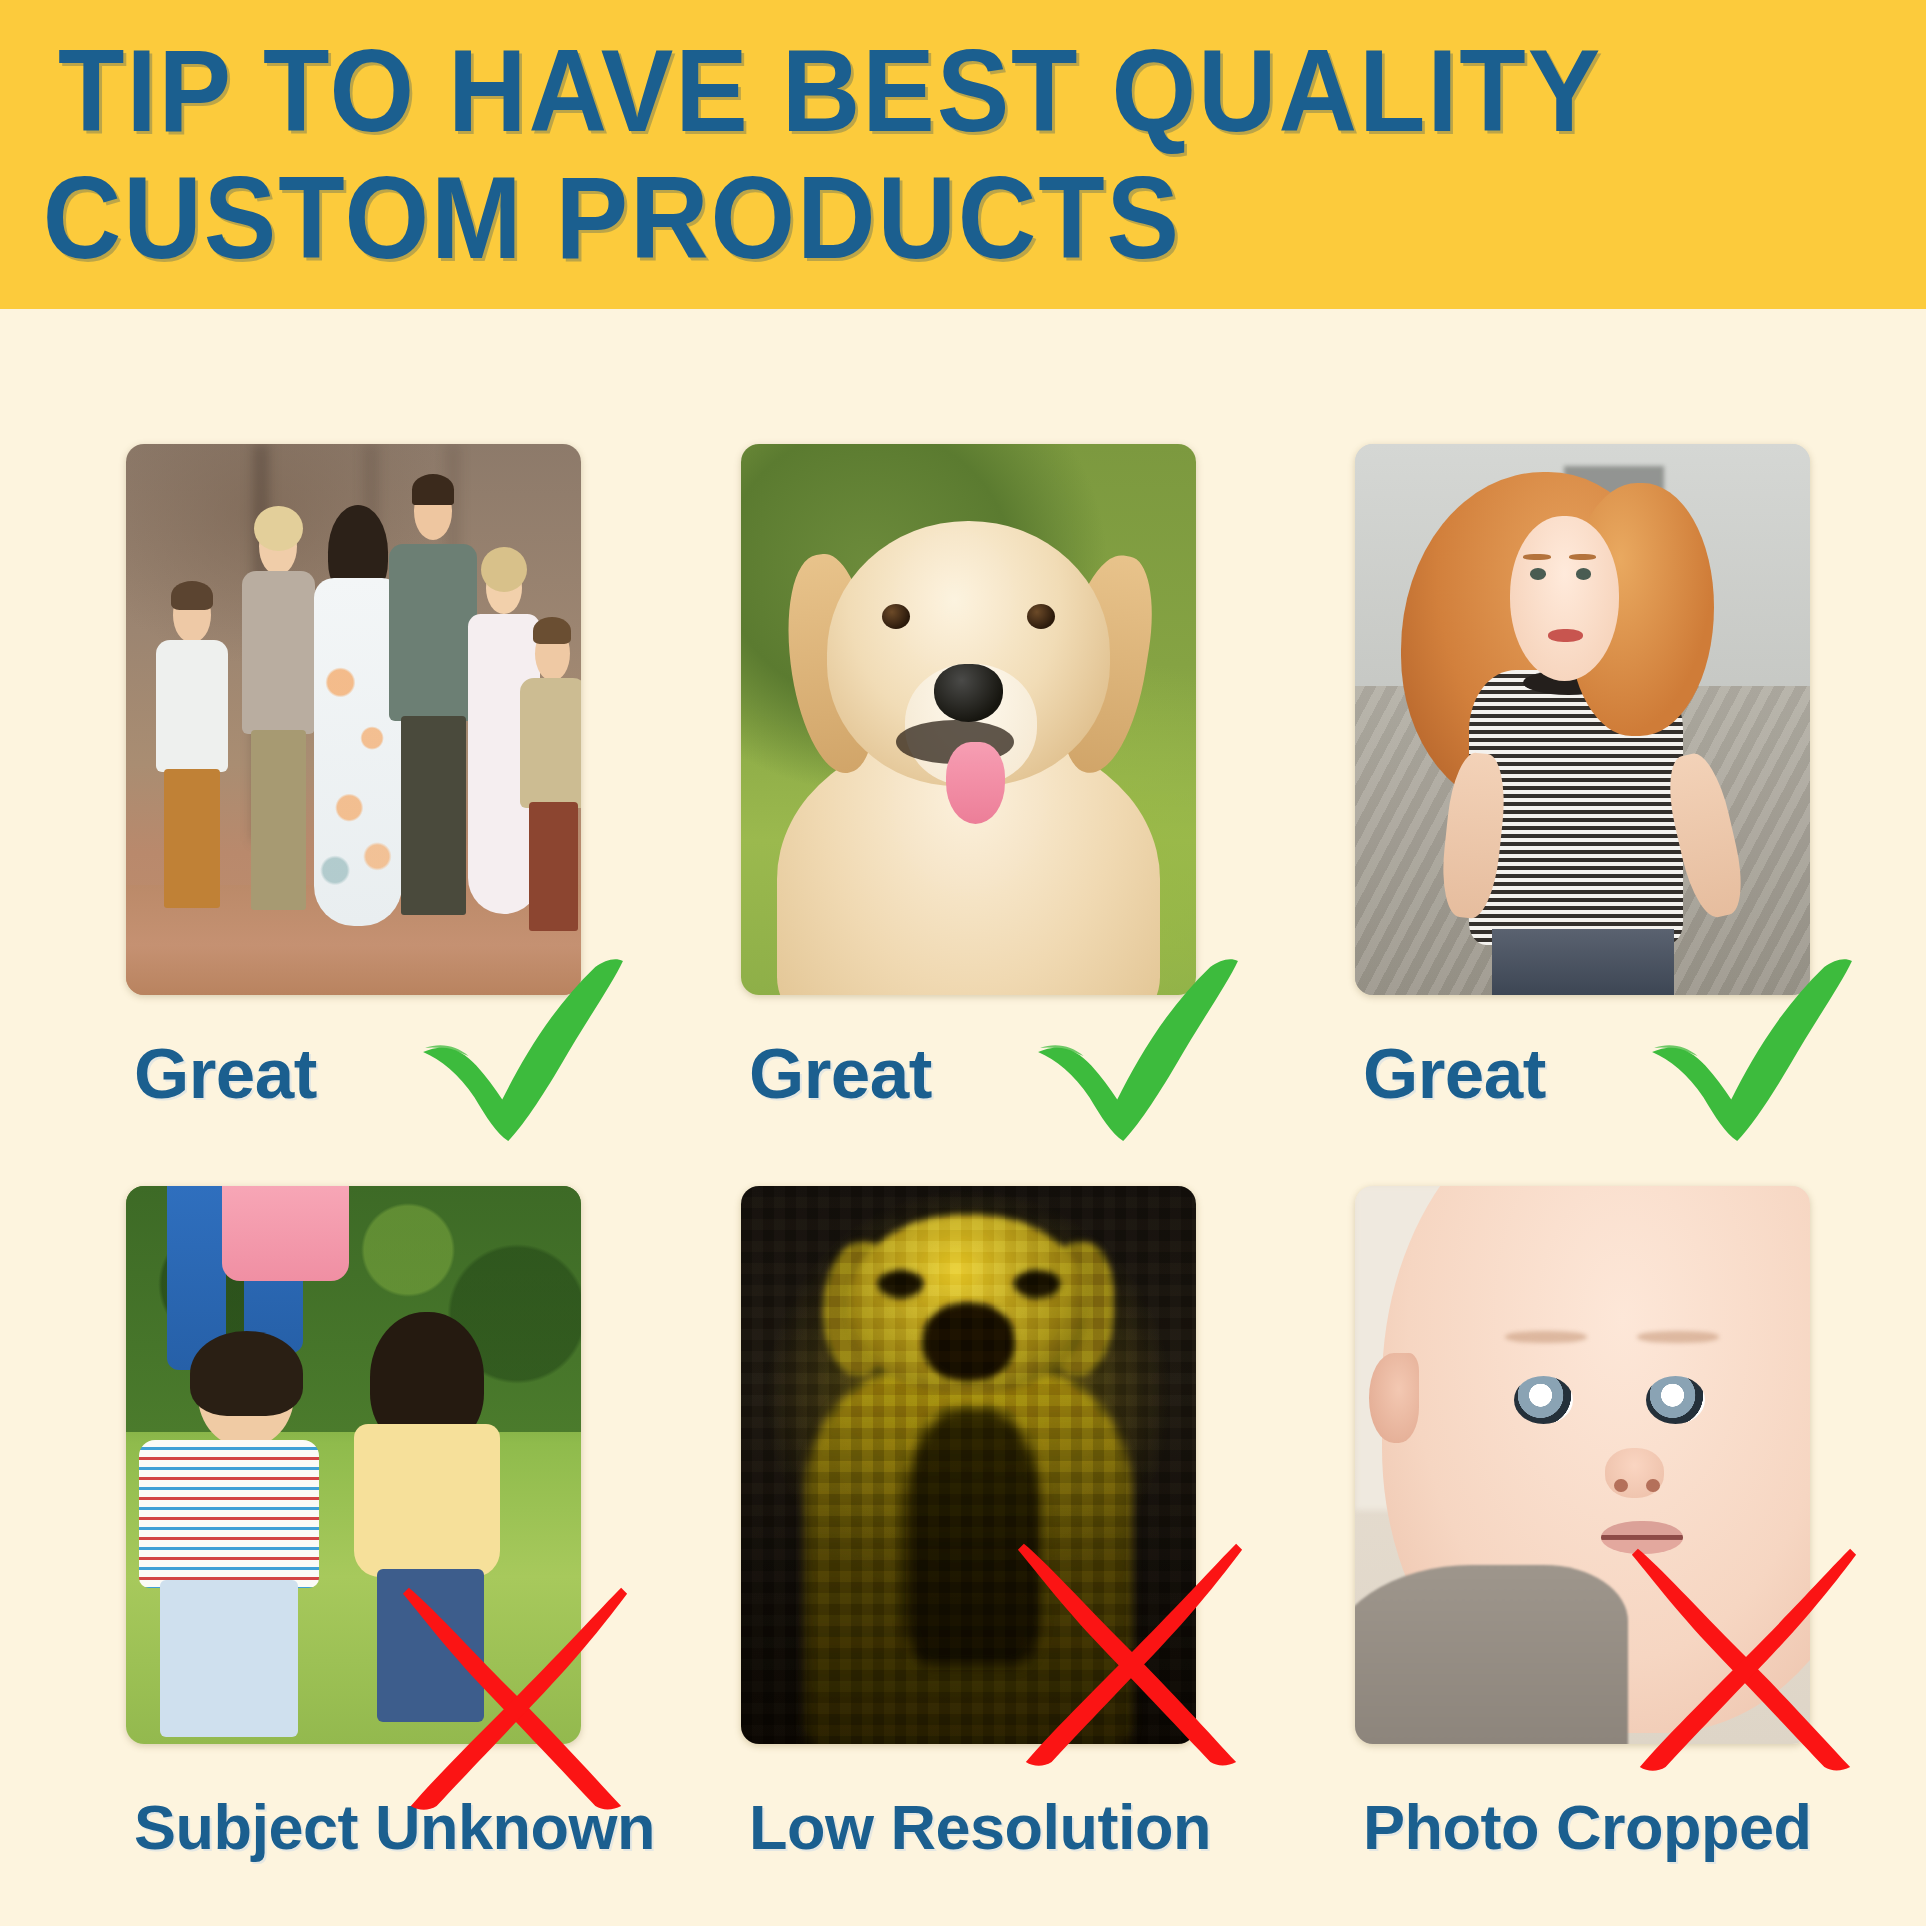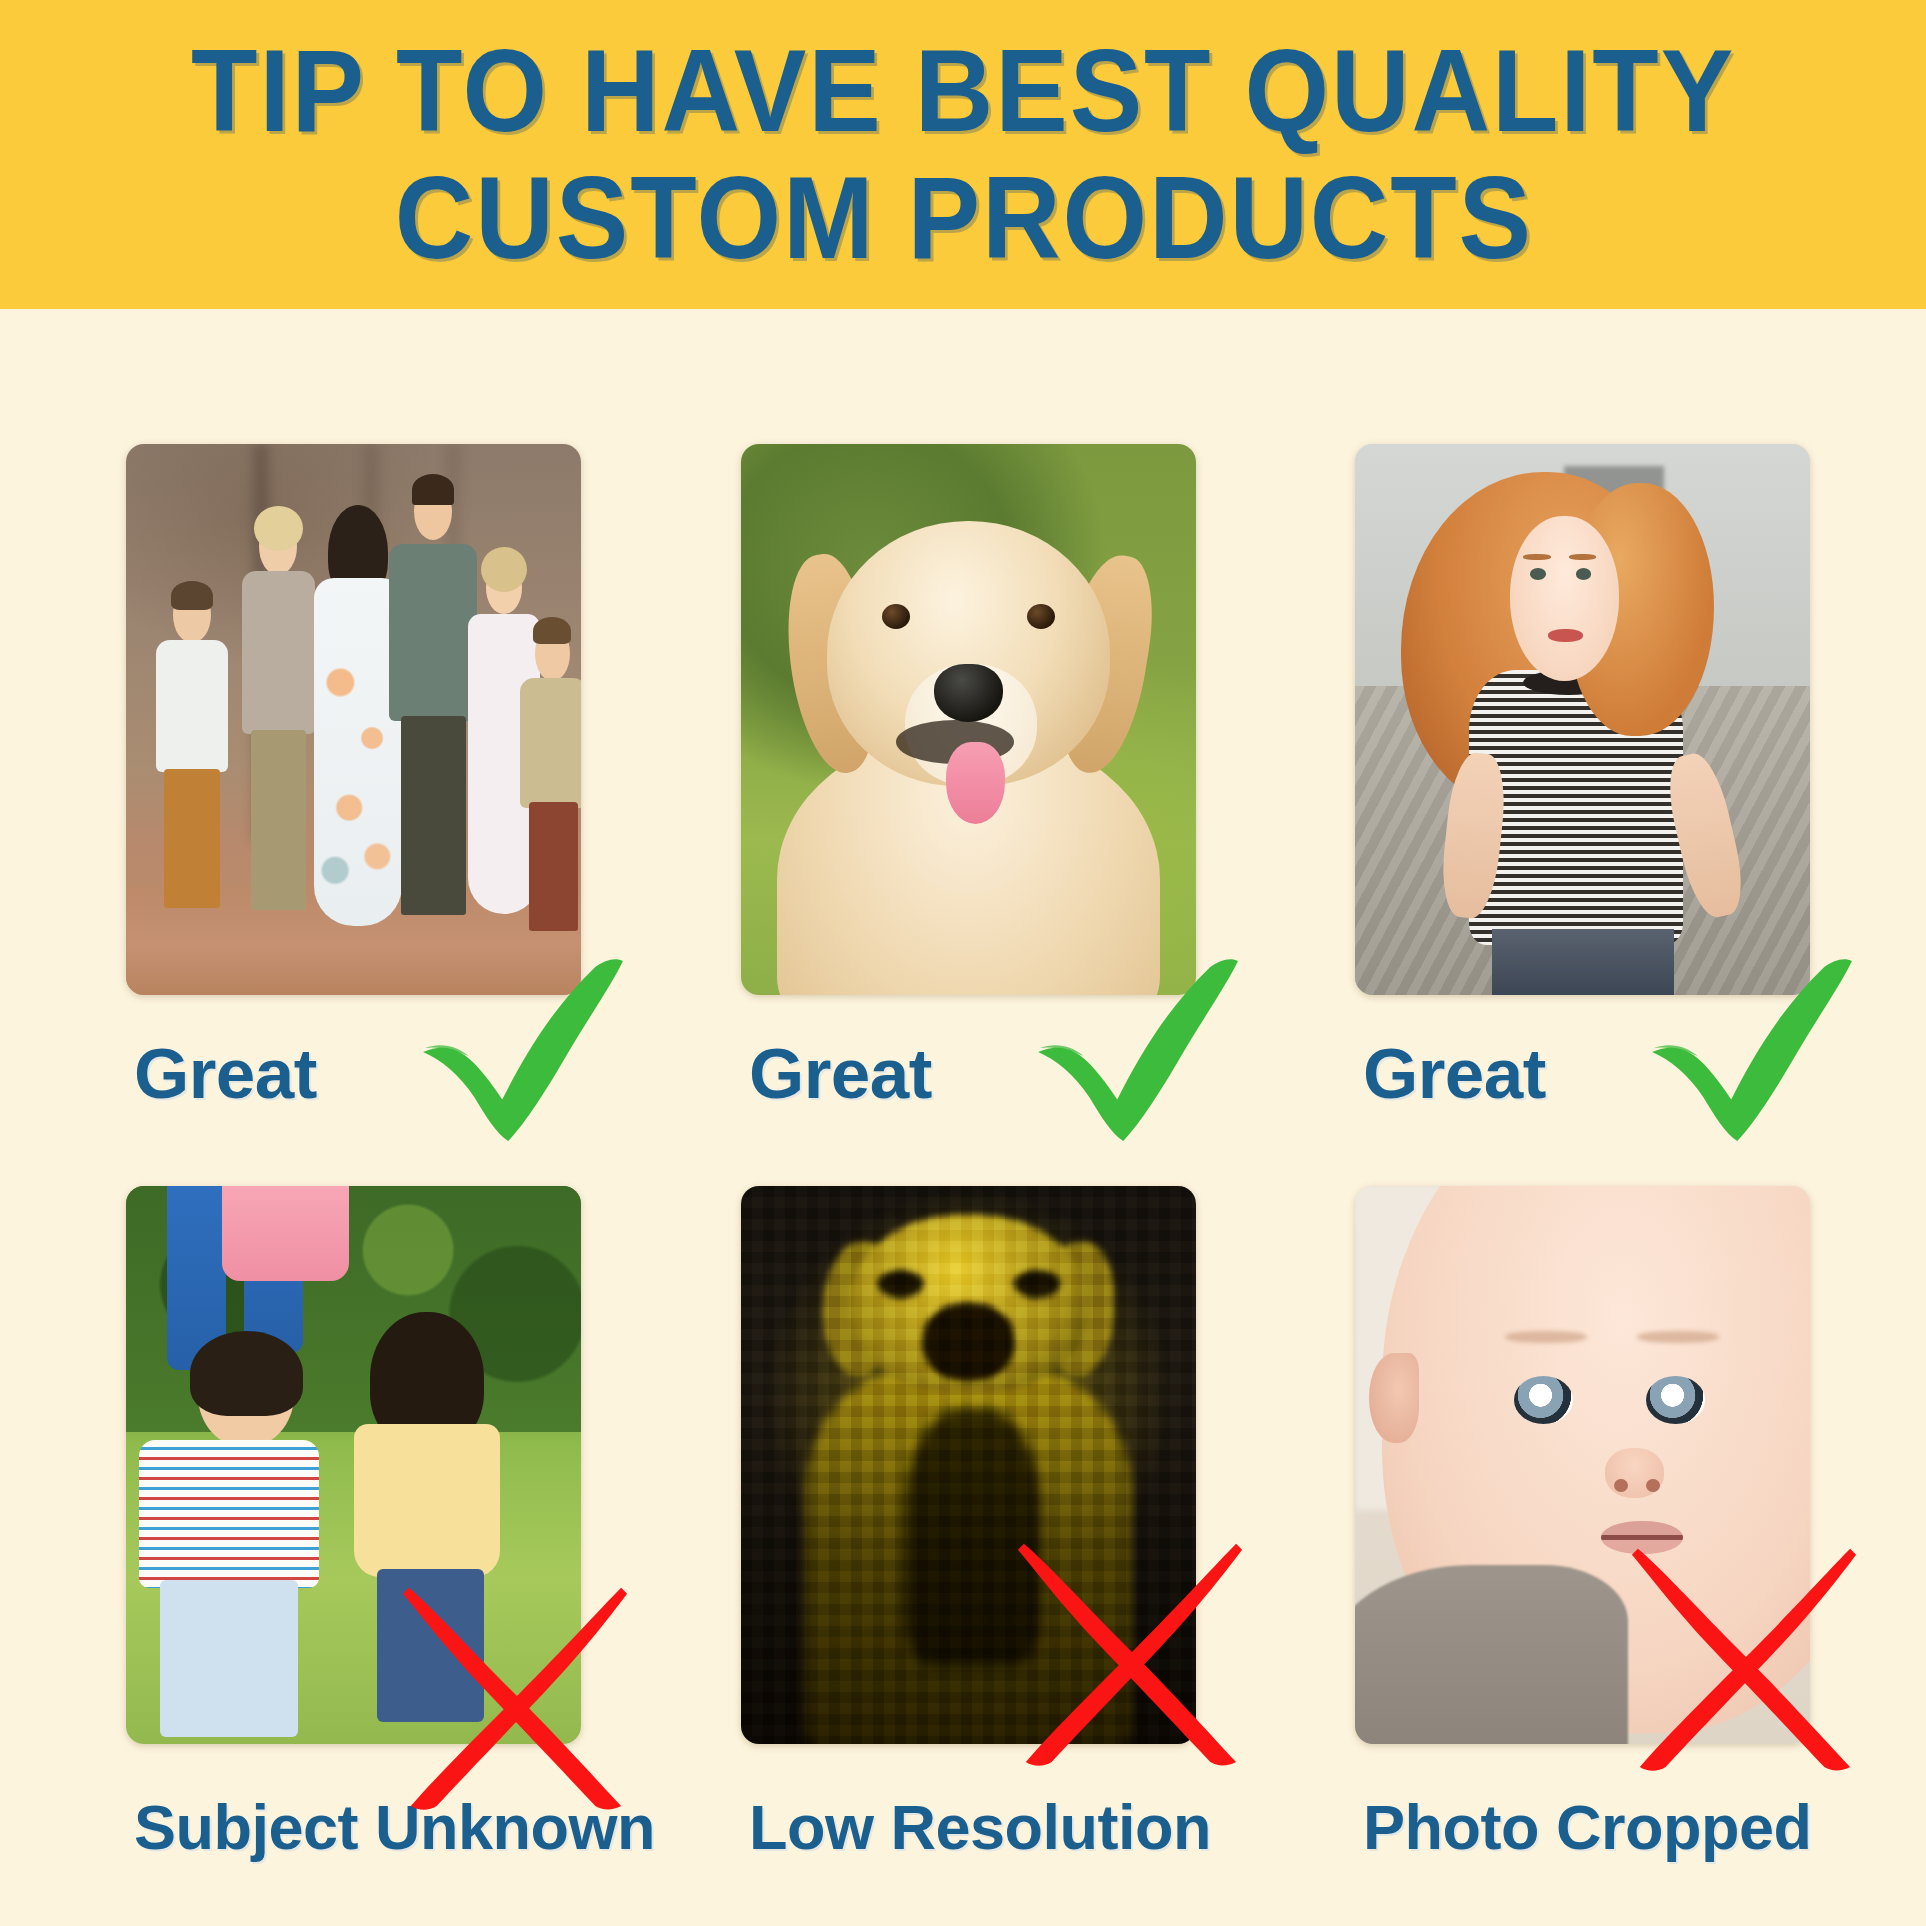--- a/index.html
+++ b/index.html
@@ -8,21 +8,21 @@
     background:#FDF4DE;
     font-family:"Liberation Sans", sans-serif;
     overflow:hidden;
     position:relative;
   }
 
   
   .header{
     position:absolute;left:0;top:0;width:1927px;height:309px;
     background:#FCCB3C;
-    display:flex;flex-direction:column;align-items:center;justify-content:center;
+    display:flex;flex-direction:column;align-items:flex-start;justify-content:center;
   }
   .header-line{
     color:#1B5F8F;
     font-family:"Liberation Sans", sans-serif;
     font-weight:bold;
     font-size:117px;
     line-height:1.08;
     letter-spacing:2px;
     transform:scaleX(0.93);
     text-shadow:3px 3px 0 rgba(20,70,105,.28);

